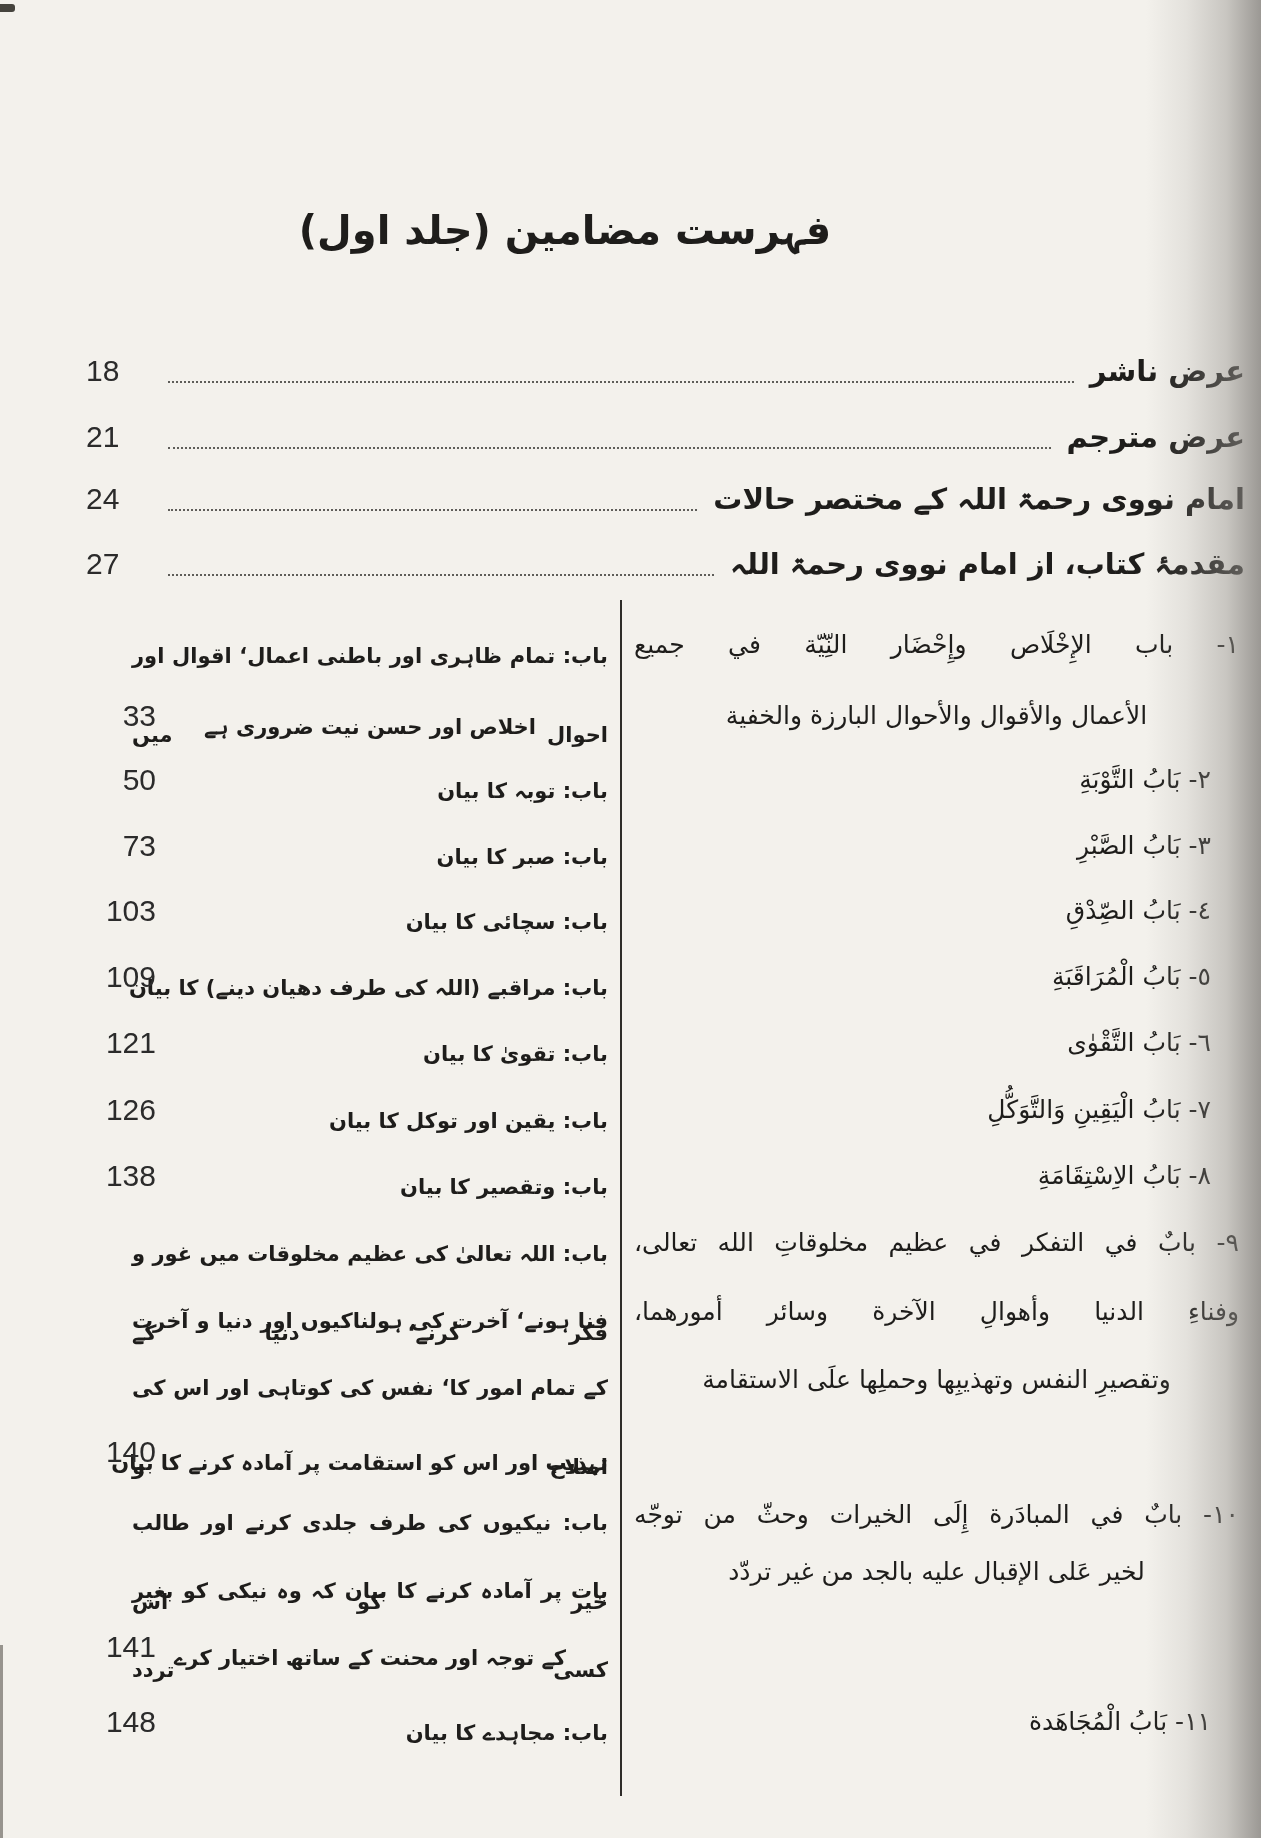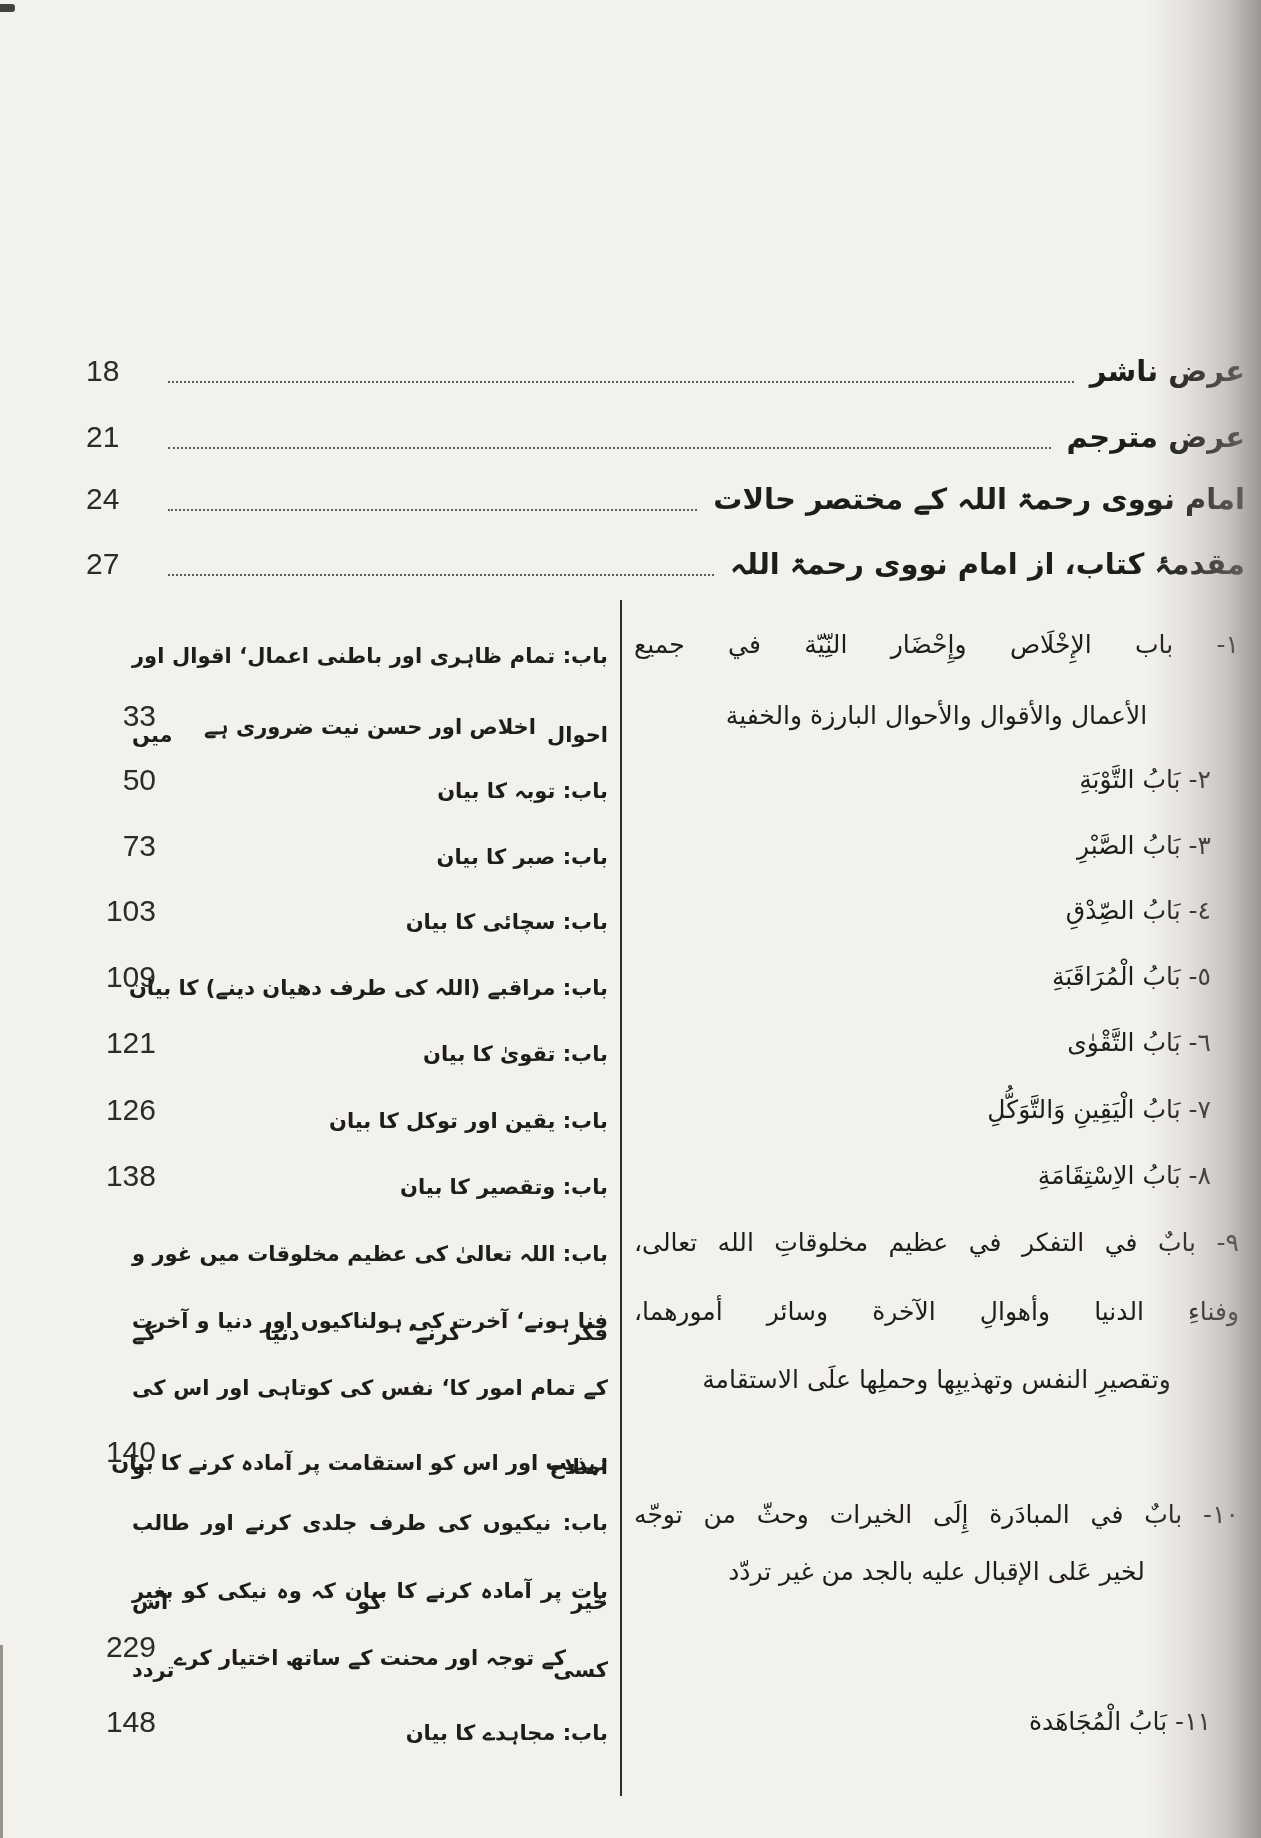--- a/index.html
+++ b/index.html
@@ -79,20 +79,21 @@
   .pg-num{
     position:absolute;left:86px;width:70px;height:56px;line-height:56px;
     text-align:right;font-family:"Liberation Sans",sans-serif;
     font-size:30px;color:var(--num);
   }
 </style>
 </head>
 <body>
 
 <div class="page">
+  <div class="title">فہرست مضامین (جلد اول)</div>
 
   <div id="front-matter">
       <div class="fm-row" style="top: 342px;">
         <div class="fm-label">عرض ناشر</div>
         <div class="fm-leader"></div>
         <div class="fm-page">18</div>
       </div>
       <div class="fm-row" style="top: 408px;">
         <div class="fm-label">عرض مترجم</div>
         <div class="fm-leader"></div>
@@ -145,21 +146,21 @@
       <div class="u-line stretch" style="top: 1215px;">باب: اللہ تعالیٰ کی عظیم مخلوقات میں غور و فکر کرنے‘ دنیا کے</div>
       <div class="u-line stretch" style="top: 1282px;">فنا ہونے‘ آخرت کی ہولناکیوں اور دنیا و آخرت</div>
       <div class="u-line stretch" style="top: 1349px;">کے تمام امور کا‘ نفس کی کوتاہی اور اس کی اصلاح و</div>
       <div class="u-line center" style="top: 1424px;">تہذیب اور اس کو استقامت پر آمادہ کرنے کا بیان</div>
       <div class="pg-num" style="top: 1424px;">140</div>
       <div class="a-line stretch" style="top: 1487px;">١٠- بابٌ في المبادَرة إِلَى الخيرات وحثّ من توجّه</div>
       <div class="a-line center" style="top: 1544px;">لخير عَلى الإقبال عليه بالجد من غير تردّد</div>
       <div class="u-line stretch" style="top: 1484px;">باب: نیکیوں کی طرف جلدی کرنے اور طالب خیر کو اس</div>
       <div class="u-line stretch" style="top: 1552px;">بات پر آمادہ کرنے کا بیان کہ وہ نیکی کو بغیر کسی تردد</div>
       <div class="u-line center" style="top: 1619px;">کے توجہ اور محنت کے ساتھ اختیار کرے</div>
-      <div class="pg-num" style="top: 1619px;">229</div>
+      <div class="pg-num" style="top: 1619px;">141</div>
       <div class="a-line single" style="top: 1694px;">١١- بَابُ الْمُجَاهَدة</div>
       <div class="u-line" style="top: 1694px; text-align: right;">باب: مجاہدے کا بیان</div>
       <div class="pg-num" style="top: 1694px;">148</div>
     </div>
 
   <div class="scan-shadow"></div>
   <div class="speck-tl"></div>
   <div class="edge-bl"></div>
 </div>
 

